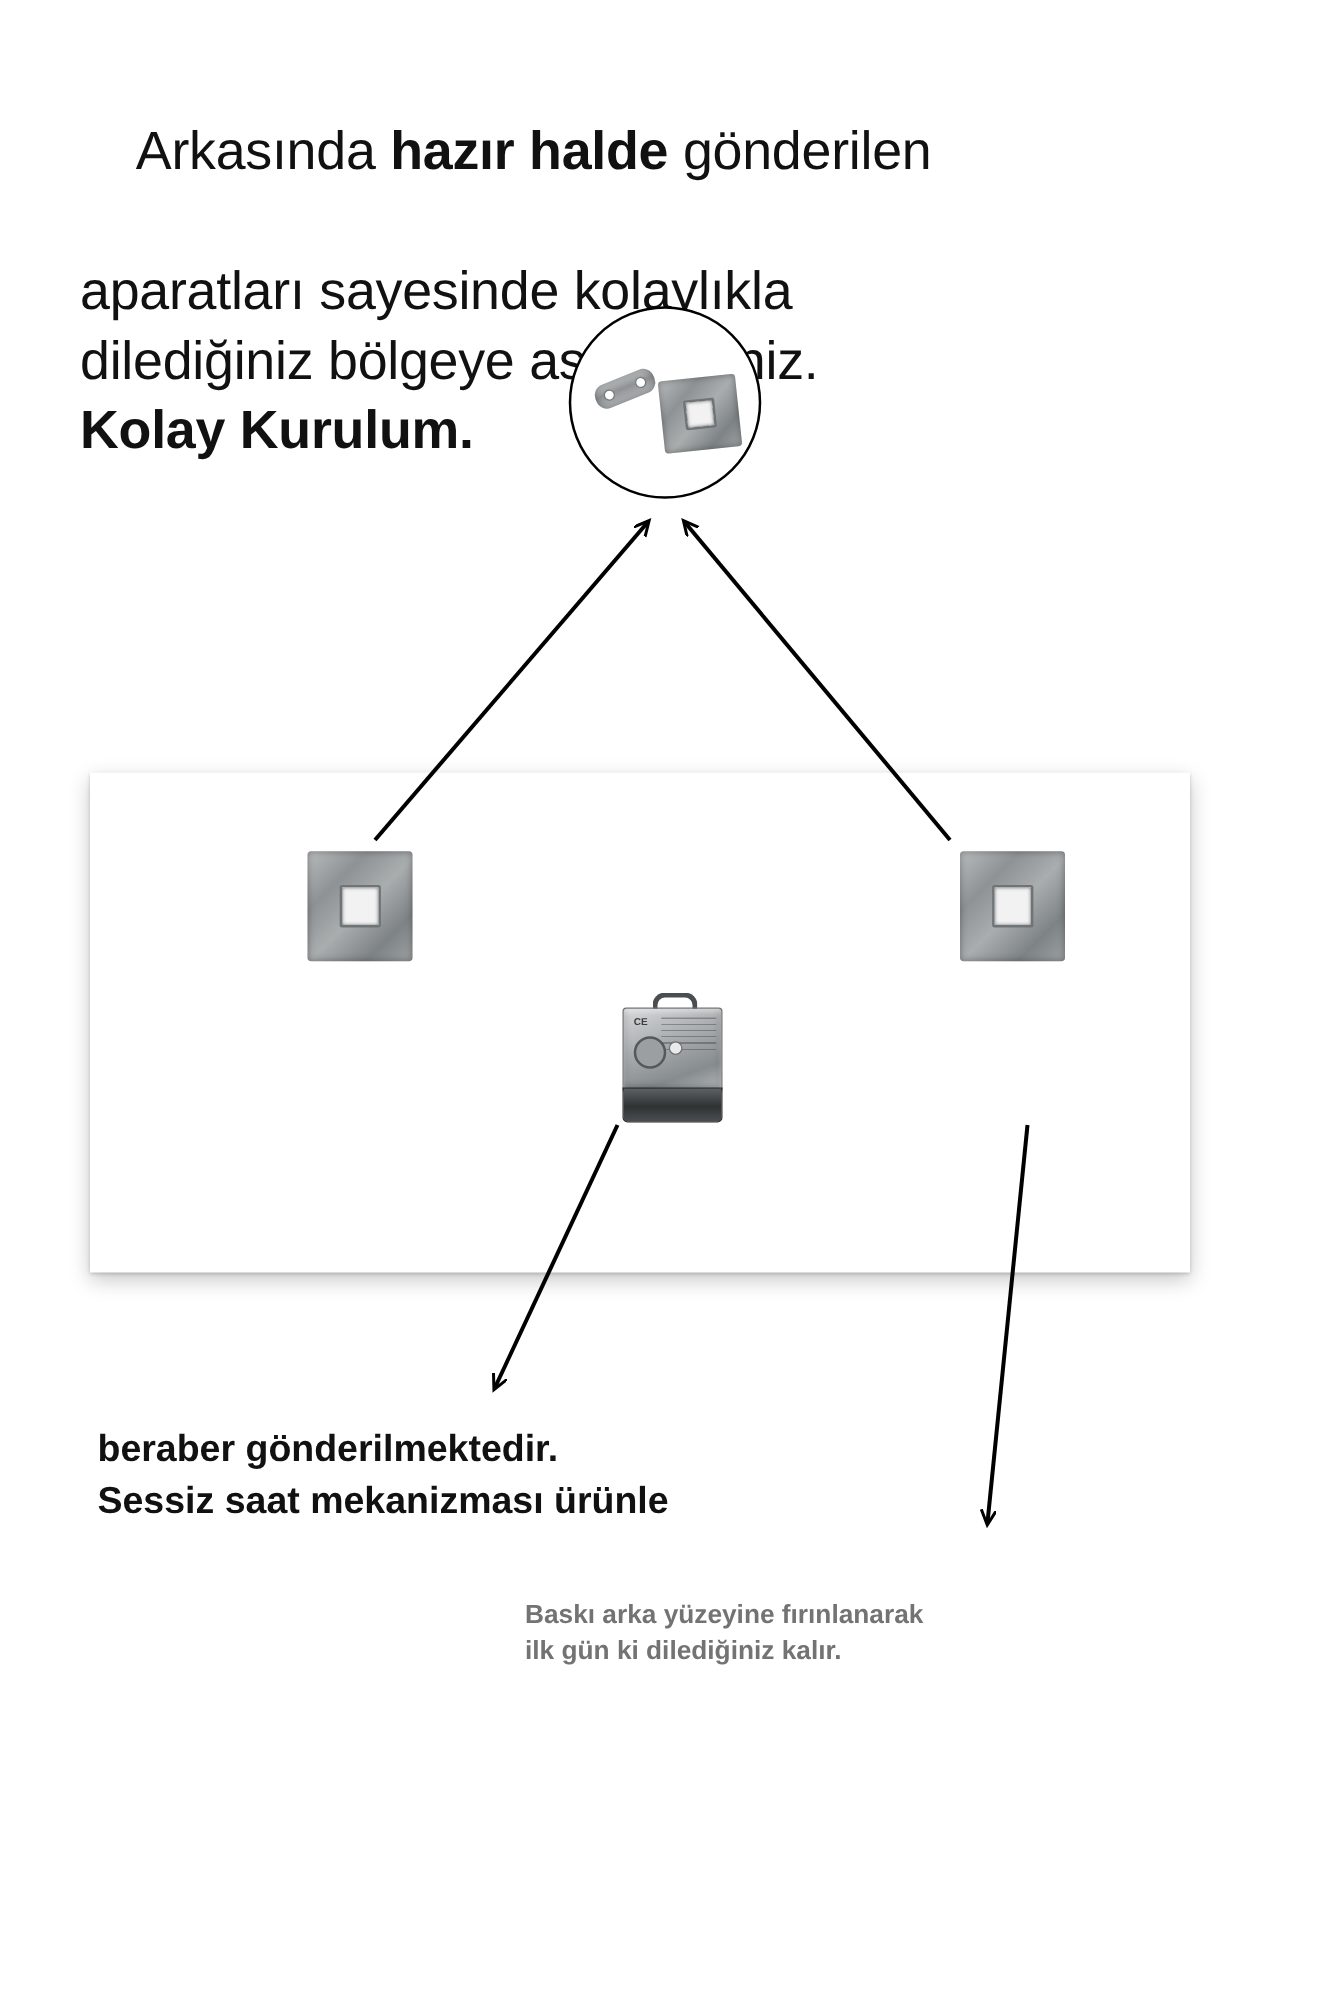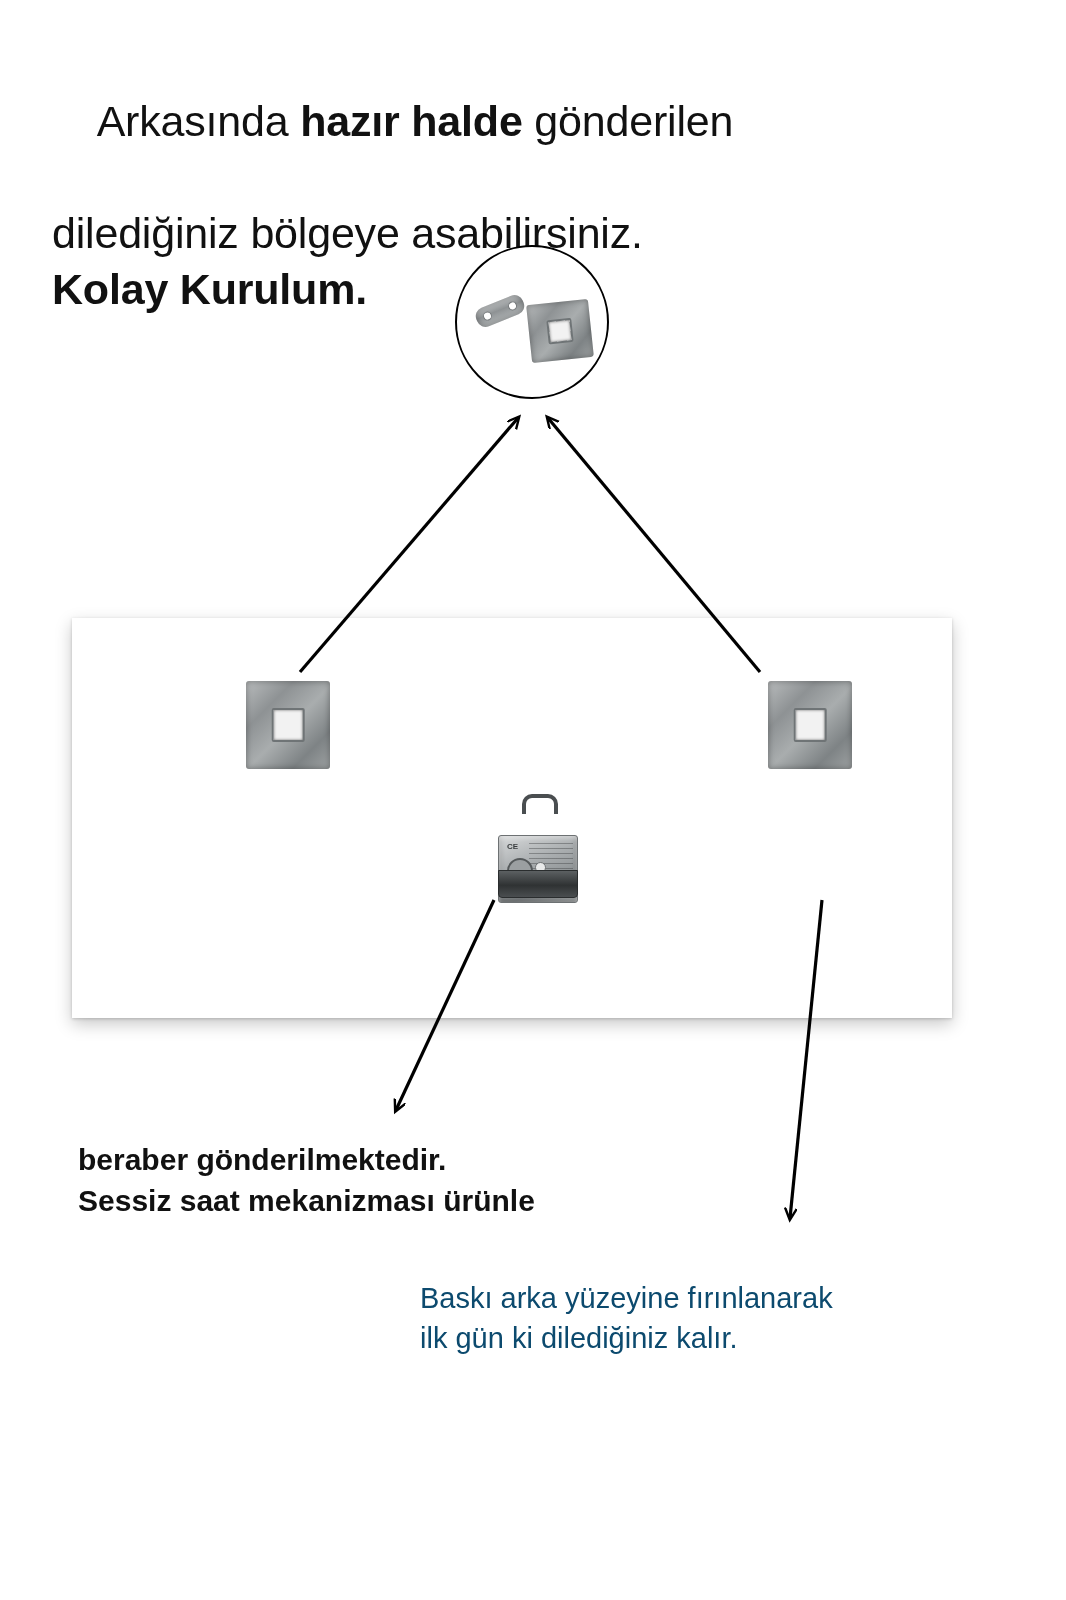--- a/index.html
+++ b/index.html
@@ -20,21 +20,21 @@
   #headline {
     position: absolute;
     left: 52px;
     top: 38px;
     width: 860px;
     font-size: 43px;
     line-height: 1.30;
     letter-spacing: -0.2px;
     color: #111111;
   }
-  #headline .ln { display: block; white-space: pre; }
+  #headline .ln { display: block; white-space: pre; margin-left: 12px; }
   #headline .b { font-weight: 700; }
 
   
   #callout-circle {
     position: absolute;
     left: 455px;
     top: 245px;
     width: 150px;
     height: 150px;
     border: 2px solid #000000;
@@ -126,21 +126,20 @@
     border-radius: 10px 10px 0 0;
   }
   #mechanism .body {
     position: absolute;
     left: 2px; top: 12px;
     width: 78px; height: 66px;
     background: linear-gradient(160deg,#d7d9da 0%, #a9adaf 40%, #878c8e 75%, #b6babb 100%);
     border: 1px solid #6d7173;
     border-radius: 3px;
     box-shadow: inset 0 2px 4px rgba(255,255,255,.5), inset 0 -3px 6px rgba(0,0,0,.35);
-    margin-top: 29px;
   }
   #mechanism .body .dial {
     position: absolute;
     left: 8px; top: 22px;
     width: 22px; height: 22px;
     border: 2px solid #55595b;
     border-radius: 50%;
     background: #9b9fa1;
   }
   #mechanism .body .ce {
@@ -197,34 +196,35 @@
     font-size: 30px;
     font-weight: 700;
     line-height: 1.35;
     color: #111111;
   }
   #caption-print {
     position: absolute;
     left: 420px;
     top: 1278px;
     width: 580px;
-    font-size: 29px;
-    font-weight: 400;
+    font-size: 21px;
+    font-weight: 700;
     line-height: 1.38;
-    color: #0c4a6e;
+    color: #737373;
   }
   .cap-ln { display: block; white-space: pre; }
 </style>
 </head>
 <body>
 
 <div id="headline">
   <span class="ln">
     <span>Arkasında </span><span class="b">hazır halde</span><span> gönderilen</span>
   </span>
+  <span class="ln">aparatları sayesinde kolaylıkla</span>
   <span class="ln b" style="font-weight:400">dilediğiniz bölgeye asabilirsiniz.</span>
   <span class="ln b">Kolay Kurulum.</span>
 </div>
 
 <div id="callout-circle">
   <div class="hw-plate plate-strip">
     <span class="hole h1"></span>
     <span class="hole h2"></span>
   </div>
   <div class="hw-plate plate-big">

